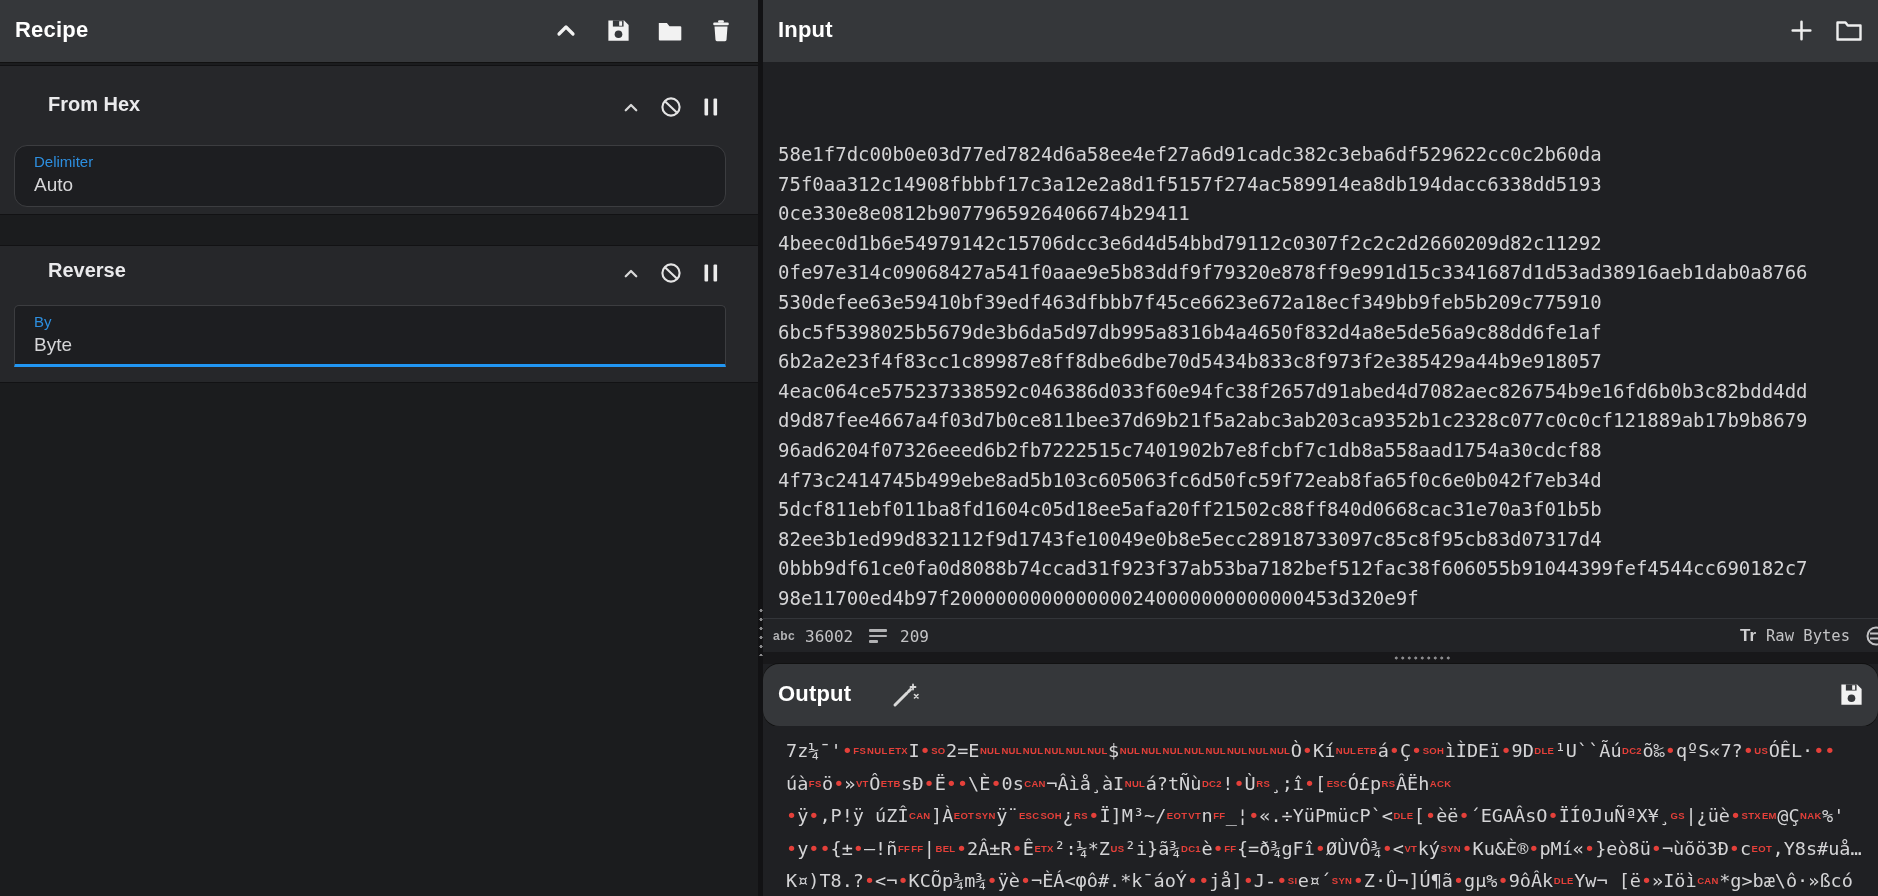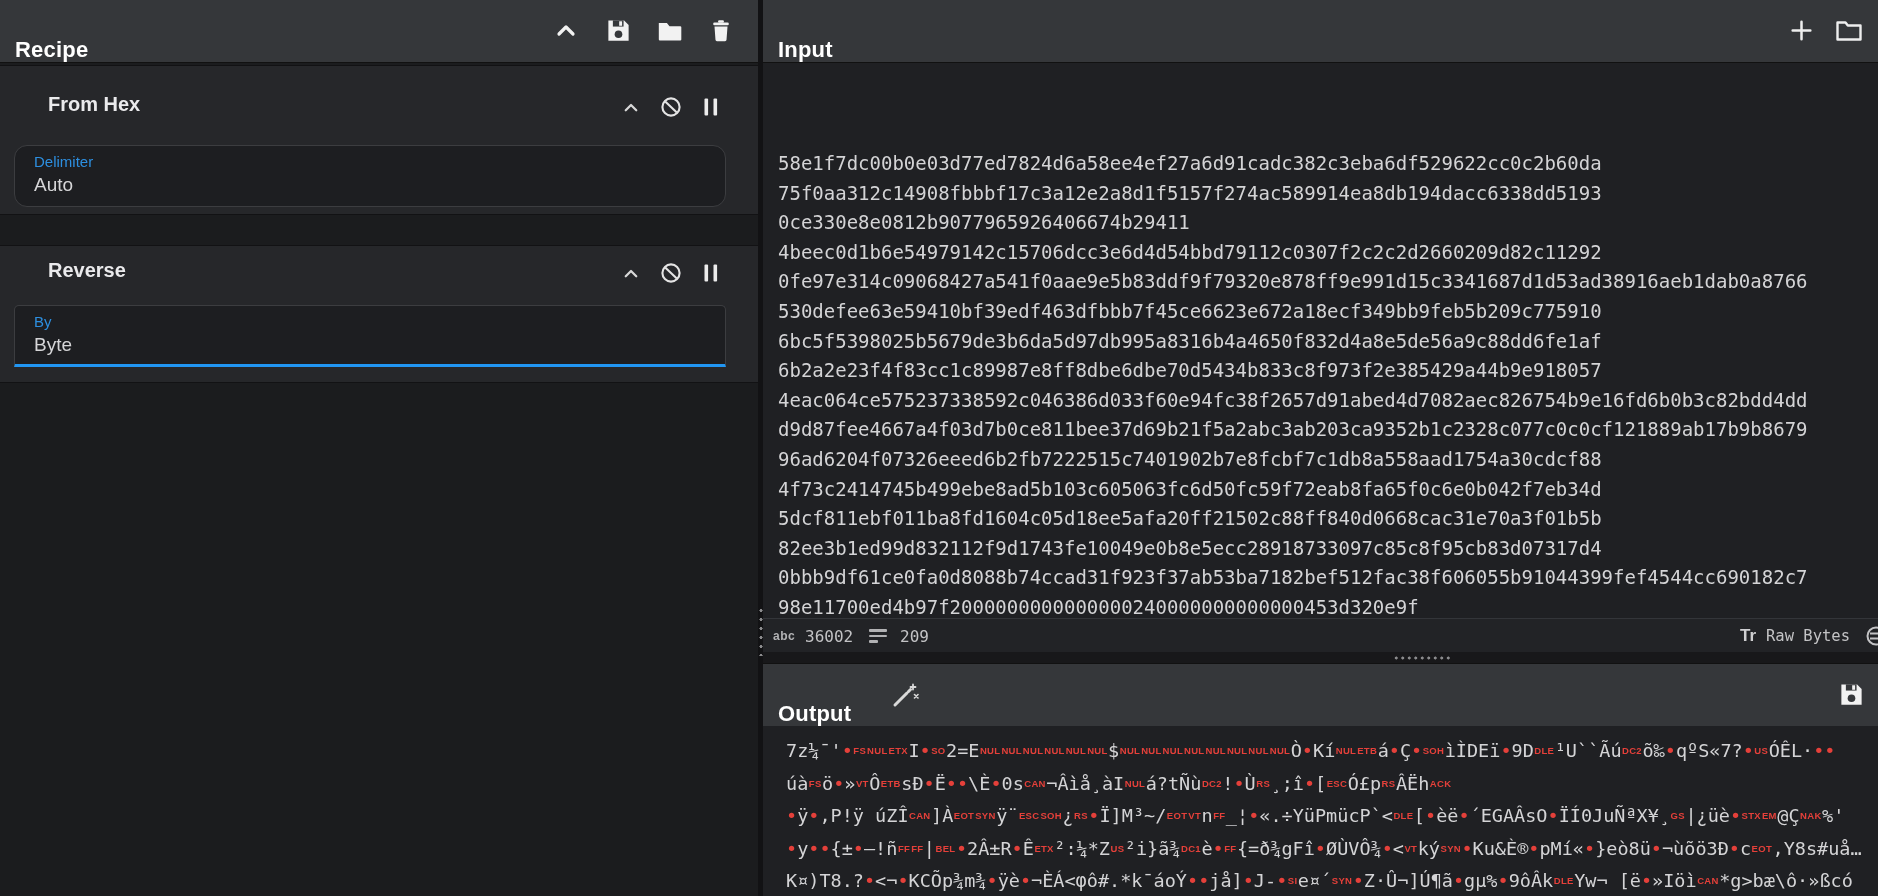--- a/index.html
+++ b/index.html
@@ -6,33 +6,33 @@
   .app{position:relative;width:1878px;height:896px;background:#161618;overflow:hidden;
        font-family:"Liberation Sans",sans-serif;-webkit-font-smoothing:antialiased;}
 
   
   .panel-left{position:absolute;left:0;top:0;width:758px;height:896px;background:#1b1c1e;}
   .panel-right{position:absolute;left:763px;top:0;width:1115px;height:896px;background:#1f2023;overflow:hidden;}
   .vdivider{position:absolute;left:758px;top:0;width:5px;height:896px;background:#121214;}
 
   
   .hdr{position:absolute;left:0;right:0;height:62px;background:#35373a;box-shadow:0 1px 0 #111;}
-  .hdr-title{position:absolute;left:15px;top:17px;font-size:22px;font-weight:bold;color:#ffffff;letter-spacing:.2px;margin-top:20px;}
+  .hdr-title{position:absolute;left:15px;top:17px;font-size:22px;font-weight:bold;color:#ffffff;letter-spacing:.2px;}
   .icon-btn{position:absolute;cursor:pointer;}
 
   
   .op{position:absolute;left:0;right:0;background:#26272a;box-shadow:0 1px 0 #121214, 0 -1px 0 #121214;}
   .op-title{position:absolute;left:15px;font-size:20px;font-weight:bold;color:#eaeaec;margin-left:33px;}
   .arg-box{position:absolute;left:14px;width:712px;height:62px;background:#1d1e21;border:1px solid #3c3d40;border-radius:13px;box-sizing:border-box;}
   .arg-label{position:absolute;left:19px;top:7px;font-size:15px;color:#2d8fe0;}
   .arg-value{position:absolute;left:19px;top:28px;font-size:19px;color:#d6d6d8;}
   .arg-select{border-bottom:3px solid #2196f3;border-radius:5px 5px 0 0;}
 
   
-  .editor{position:absolute;left:0;right:0;background:#1f2023;overflow:hidden;margin-top:9px;}
+  .editor{position:absolute;left:0;right:0;background:#1f2023;overflow:hidden;}
   .iline,.oline{white-space:pre;font-family:"DejaVu Sans Mono",monospace;font-size:19px;line-height:29.6px;color:#d4d4d6;}
   .in-lines{position:absolute;top:78px;left:15px;right:0;}
   .out-lines{position:absolute;top:10px;left:15px;right:0;}
   .oline{font-size:18.5px;margin-left:8px;}
   .ctl{color:#e5403a;font-size:9.5px;font-weight:bold;font-family:"Liberation Sans",sans-serif;
        display:inline-block;transform:translateY(-3px);letter-spacing:.3px;margin:0 .5px;}
   .odot{color:#e5403a;}
 
   
   .status-bar{position:absolute;left:0;right:0;top:618px;height:34px;background:#222326;border-top:1px solid #333539;padding-left:22px;}
@@ -44,21 +44,21 @@
   .tr-glyph{font-family:"Liberation Sans",sans-serif;font-size:17px;font-weight:bold;color:#cfcfd1;}
 
   
   .hsplit{position:absolute;left:0;right:0;top:652px;height:12px;background:#18181a;}
   .hsplit .dots{position:absolute;left:630px;top:4px;width:58px;height:4px;
       background-image:radial-gradient(circle,#8b8b8d 1.4px,transparent 1.7px);background-size:6.5px 4px;background-repeat:repeat-x;cursor:row-resize;}
   .vgrip{position:absolute;left:759px;top:606px;width:4px;height:50px;
       background-image:radial-gradient(circle,#8b8b8d 1.4px,transparent 1.7px);background-size:4px 9px;background-repeat:repeat-y;cursor:col-resize;}
 
   
-  .out-hdr{position:absolute;left:0;right:0;top:664px;height:62px;background:#35373a;box-shadow:0 1px 0 #111, 0 -1px 0 #111;}
+  .out-hdr{position:absolute;left:0;right:0;top:664px;height:62px;background:#35373a;box-shadow:0 1px 0 #111, 0 -1px 0 #111;border-radius:16px;}
   .out-body{position:absolute;left:0;right:0;top:726px;height:170px;background:#1f2023;overflow:hidden;}
 
   svg{display:block;}
 </style>
 </head>
 <body>
 
 <div class="app">
 
   <div class="panel-left">

